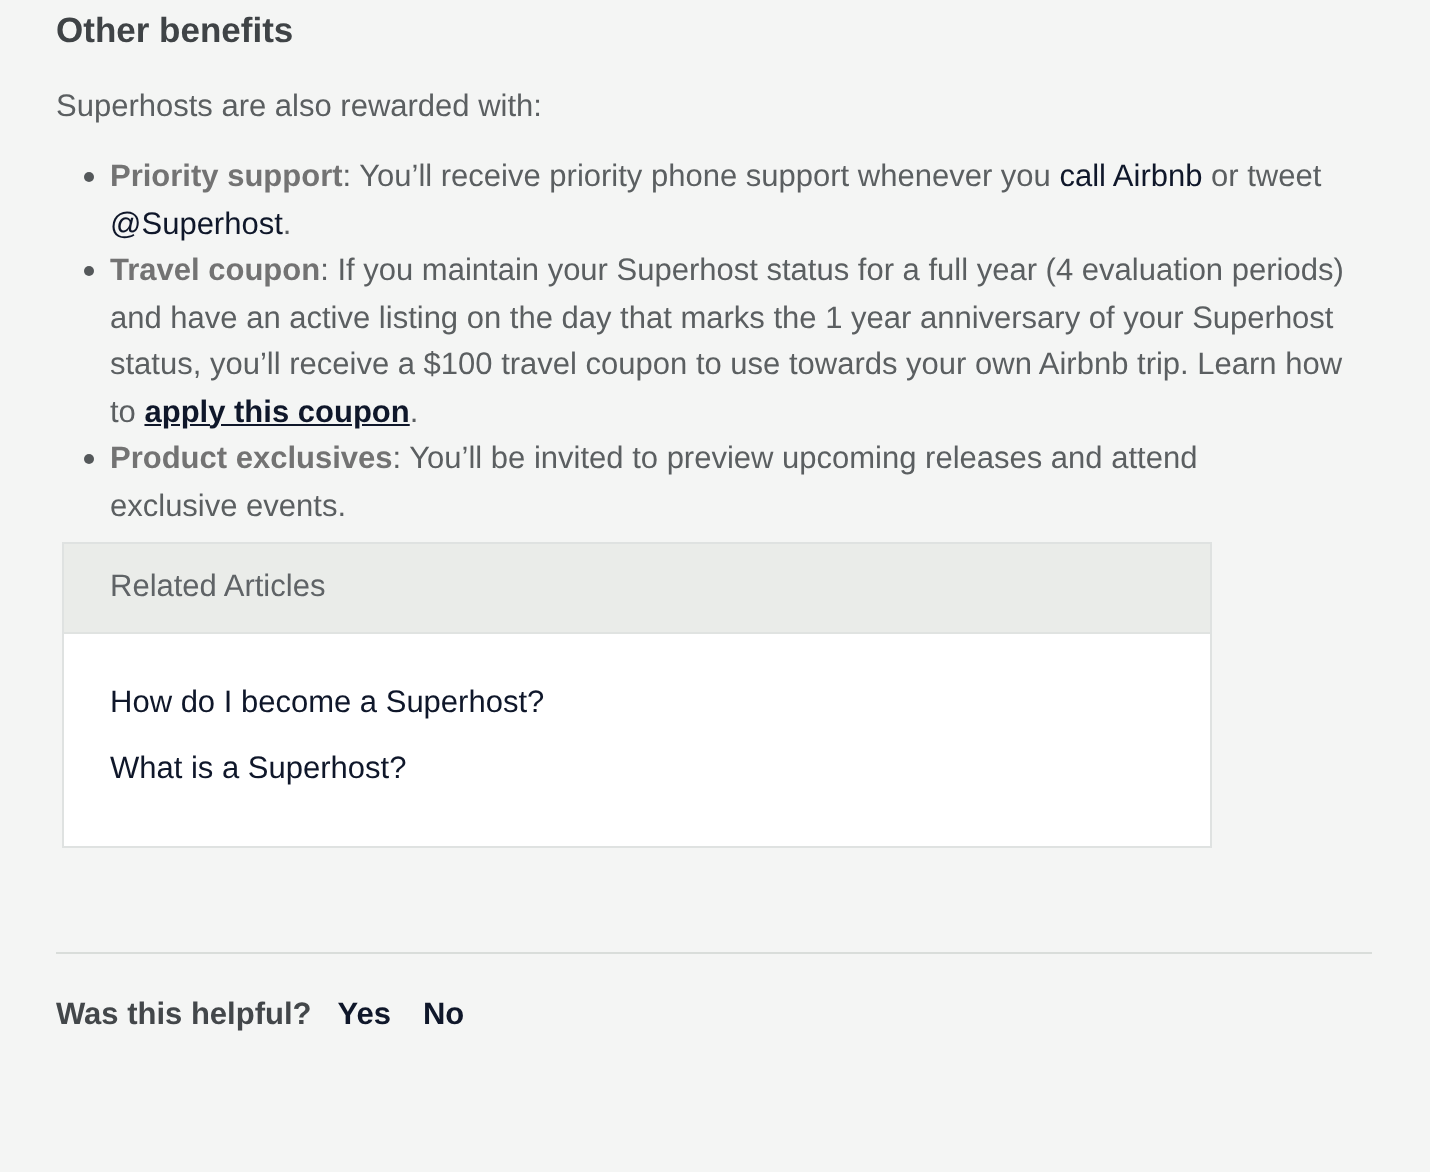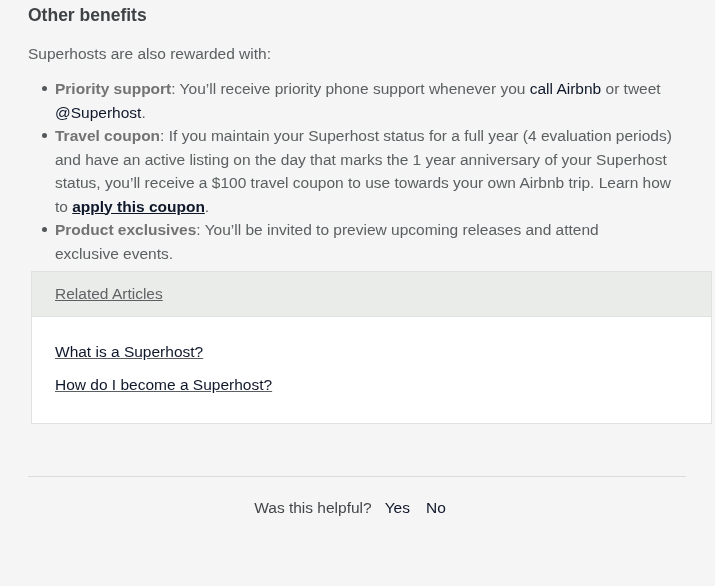--- a/index.html
+++ b/index.html
@@ -52,24 +52,23 @@
   .link { color: #0f172a; text-decoration: none; cursor: pointer; }
   .link.u { text-decoration: underline; font-weight: bold; }
 
   li.w-priority { max-width: 612px; }
   li.w-search   { max-width: 648px; }
   li.w-coupon   { max-width: 628px; }
   li.w-product  { max-width: 600px; }
 
   .related-panel {
     margin: 6px 0 0 3px;
-    width: 681px;
+    width: 575px;
     background: #ffffff;
     border: 1px solid #dfe2e1;
-    text-decoration: underline;
   }
   .related-header {
     background: #eaece9;
     border-bottom: 1px solid #e0e3e1;
     padding: 11px 23px 12px;
     line-height: 21px;
     color: #5f6366;
   }
   .related-body { padding: 24px 23px 28px; }
   .related-link {
@@ -80,23 +79,22 @@
 
   hr.divider {
     border: none;
     border-top: 1px solid #d9ddda;
     margin: 52px 0 0;
     width: 658px;
   }
 
   .feedback {
     margin-top: 21px;
-    font-weight: normal;
+    font-weight: bold;
     line-height: 19px;
-    text-align: center;
   }
   .feedback-label { color: #43474a; }
   .feedback-link { margin-left: 13px; }
   .feedback-link + .feedback-link { margin-left: 16px; }
 </style>
 </head>
 <body>
 
 <main class="content">
 
@@ -106,22 +104,22 @@
 
   <ul class="benefits">
     <li class="w-priority"><span class="dot"></span><span class="bold-label">Priority support</span><span>: You’ll receive priority phone support whenever you </span><a class="link">call Airbnb</a><span> or tweet </span><a class="link">@Superhost</a><span>.</span></li>
     <li class="w-coupon"><span class="dot"></span><span class="bold-label">Travel coupon</span><span>: If you maintain your Superhost status for a full year (4 evaluation periods) and have an active listing on the day that marks the 1 year anniversary of your Superhost status, you’ll receive a $100 travel coupon to use towards your own Airbnb trip. Learn how to </span><a class="link u">apply this coupon</a><span>.</span></li>
     <li class="w-product"><span class="dot"></span><span class="bold-label">Product exclusives</span><span>: You’ll be invited to preview upcoming releases and attend exclusive events.</span></li>
   </ul>
 
   <section class="related-panel">
     <div class="related-header">Related Articles</div>
     <div class="related-body">
+      <a class="link related-link">How do I become a Superhost?</a>
       <a class="link related-link">What is a Superhost?</a>
-      <a class="link related-link">How do I become a Superhost?</a>
     </div>
   </section>
 
   <hr class="divider">
 
   <div class="feedback">
     <span class="feedback-label">Was this helpful?</span><a class="link feedback-link">Yes</a><a class="link feedback-link">No</a>
   </div>
 
 </main>

